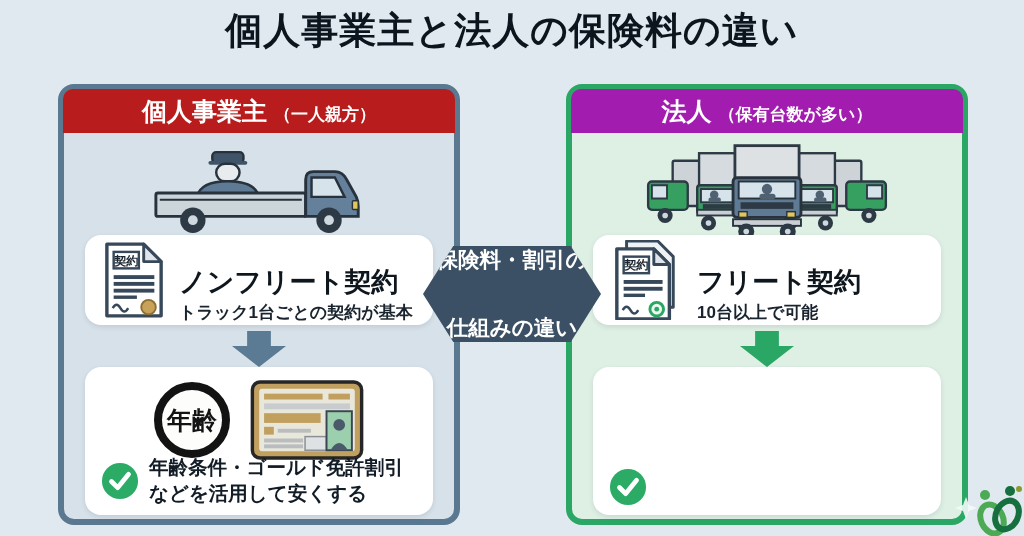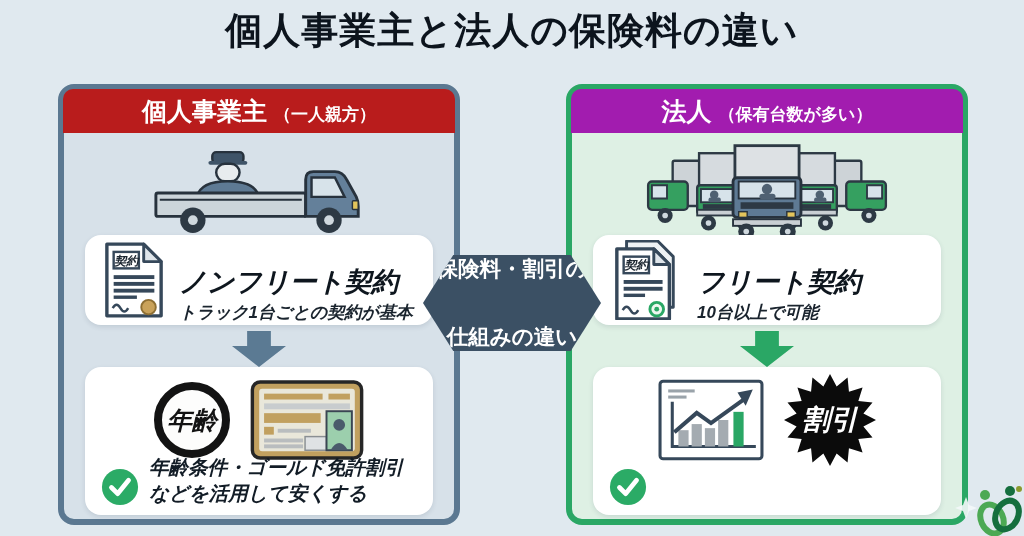--- a/index.html
+++ b/index.html
@@ -24,54 +24,54 @@
     padding-top:0; line-height:44px;
   }
   .panel-left .panel-header{background:#b91c1c;}
   .panel-right .panel-header{background:#a21caf;}
   .ph-title{font-size:25px;font-weight:900;}
   .ph-sub{font-size:17px;font-weight:700;}
   .illu{height:106px;display:flex;align-items:flex-end;justify-content:center;margin-top:2px;}
 
   .card{
     position:absolute;background:#fff;border-radius:16px;
-    box-shadow:0 2px 5px rgba(30,50,70,.12);z-index:2;box-sizing:border-box;font-style:italic;
+    box-shadow:0 2px 5px rgba(30,50,70,.12);z-index:2;box-sizing:border-box;
   }
   .contract-card{top:235px;width:348px;height:90px;display:flex;align-items:center;padding-left:18px;}
   .contract-card.cleft{left:85px;}
   .contract-card.cright{left:593px;}
   .cc-text{margin-left:14px;margin-top:32px;}
   .cc-title{font-size:27px;font-weight:900;color:#0e161e;line-height:1.05;}
   .cc-sub{font-size:17px;font-weight:700;color:#1a242e;margin-top:5px;}
 
   .down-arrow{
     position:absolute;top:331px;width:54px;height:36px;z-index:1;
     clip-path:polygon(28% 0,72% 0,72% 42%,100% 42%,50% 100%,0 42%,28% 42%);
   }
   .down-arrow.aleft{left:232px;background:#5b7a93;}
   .down-arrow.aright{left:740px;background:#2aa765;}
 
   .result-card{top:367px;width:348px;height:148px;}
   .result-card.cleft{left:85px;}
   .result-card.cright{left:593px;}
   .rc-icons{height:94px;display:flex;align-items:center;justify-content:center;gap:20px;padding-top:12px;box-sizing:border-box;}
-  .check-row{position:absolute;left:16px;bottom:9px;display:flex;align-items:flex-end;gap:10px;}
+  .check-row{position:absolute;left:16px;bottom:9px;display:flex;align-items:center;gap:10px;}
   .check-text{font-size:19.5px;font-weight:800;color:#121c26;line-height:1.3;}
 
   .age-badge{
     width:76px;height:76px;border:8px solid #131313;border-radius:50%;
     display:flex;align-items:center;justify-content:center;
     font-size:25px;font-weight:900;color:#131313;background:#fdfdfc;box-sizing:border-box;
   }
   .burst{position:relative;width:92px;height:92px;display:flex;align-items:center;justify-content:center;}
   .burst svg{position:absolute;inset:0;width:100%;height:100%;}
   .burst-label{position:relative;color:#fff;font-size:28px;font-weight:900;}
 
   .hex{
-    position:absolute;left:423px;top:255px;width:178px;height:96px;background:#3b5064;
+    position:absolute;left:423px;top:246px;width:178px;height:96px;background:#3b5064;
     clip-path:polygon(0 50%,17% 0,83% 0,100% 50%,83% 100%,17% 100%);
     z-index:3;display:flex;flex-direction:column;align-items:center;justify-content:center;
     color:#fff;font-weight:800;font-size:21.5px;line-height:1.32;text-align:center;gap:40px;
   }
   .logo{position:absolute;right:-2px;bottom:-5px;z-index:4;}
 </style>
 </head>
 <body>
 
 <h1 class="title">個人事業主と法人の保険料の違い</h1>
@@ -228,41 +228,20 @@
       <polyline points="11,20.5 17.5,27 29,13" fill="none" stroke="#ffffff" stroke-width="5" stroke-linecap="round" stroke-linejoin="round"></polyline>
     </svg>
     <div class="check-text">
       <div>年齢条件・ゴールド免許割引</div>
       <div>などを活用して安くする</div>
     </div>
   </div>
 </div>
 
 <div class="card result-card cright">
-  <div class="rc-icons">
-    <svg width="106" height="82" viewBox="0 0 104 80">
-      <rect x="2" y="2" width="100" height="76" rx="3" fill="#ffffff" stroke="#36485a" stroke-width="3"></rect>
-      <rect x="10" y="10" width="26" height="3" fill="#9aa3aa"></rect>
-      <rect x="10" y="16" width="18" height="3" fill="#9aa3aa"></rect>
-      <path d="M14,22 V66 H96" fill="none" stroke="#36485a" stroke-width="3"></path>
-      <rect x="20" y="50" width="10" height="16" fill="#a4abb1"></rect>
-      <rect x="33" y="44" width="10" height="22" fill="#a4abb1"></rect>
-      <rect x="46" y="48" width="10" height="18" fill="#a4abb1"></rect>
-      <rect x="59" y="40" width="10" height="26" fill="#a4abb1"></rect>
-      <rect x="74" y="32" width="10" height="34" fill="#2aa765"></rect>
-      <polyline points="16,52 38,33 52,43 84,20" fill="none" stroke="#36485a" stroke-width="4"></polyline>
-      <polygon points="93,10 78,13 86,26" fill="#36485a"></polygon>
-    </svg>
-    <div class="burst">
-      <svg viewBox="0 0 100 100">
-        <polygon fill="#0b0b0b" points="50,0 57.2,13.7 69.1,3.8 70.6,19.2 85.4,14.6 80.8,29.4 96.2,30.9 86.3,42.8 100,50 86.3,57.2 96.2,69.1 80.8,70.6 85.4,85.4 70.6,80.8 69.1,96.2 57.2,86.3 50,100 42.8,86.3 30.9,96.2 29.4,80.8 14.6,85.4 19.2,70.6 3.8,69.1 13.7,57.2 0,50 13.7,42.8 3.8,30.9 19.2,29.4 14.6,14.6 29.4,19.2 30.9,3.8 42.8,13.7"></polygon>
-      </svg>
-      <span class="burst-label">割引</span>
-    </div>
-  </div>
   <div class="check-row">
     <svg width="38" height="38" viewBox="0 0 40 40">
       <circle cx="20" cy="20" r="19" fill="#2bab66"></circle>
       <polyline points="11,20.5 17.5,27 29,13" fill="none" stroke="#ffffff" stroke-width="5" stroke-linecap="round" stroke-linejoin="round"></polyline>
     </svg>
   </div>
 </div>
 
 <div class="hex">
   <div>保険料・割引の</div>

